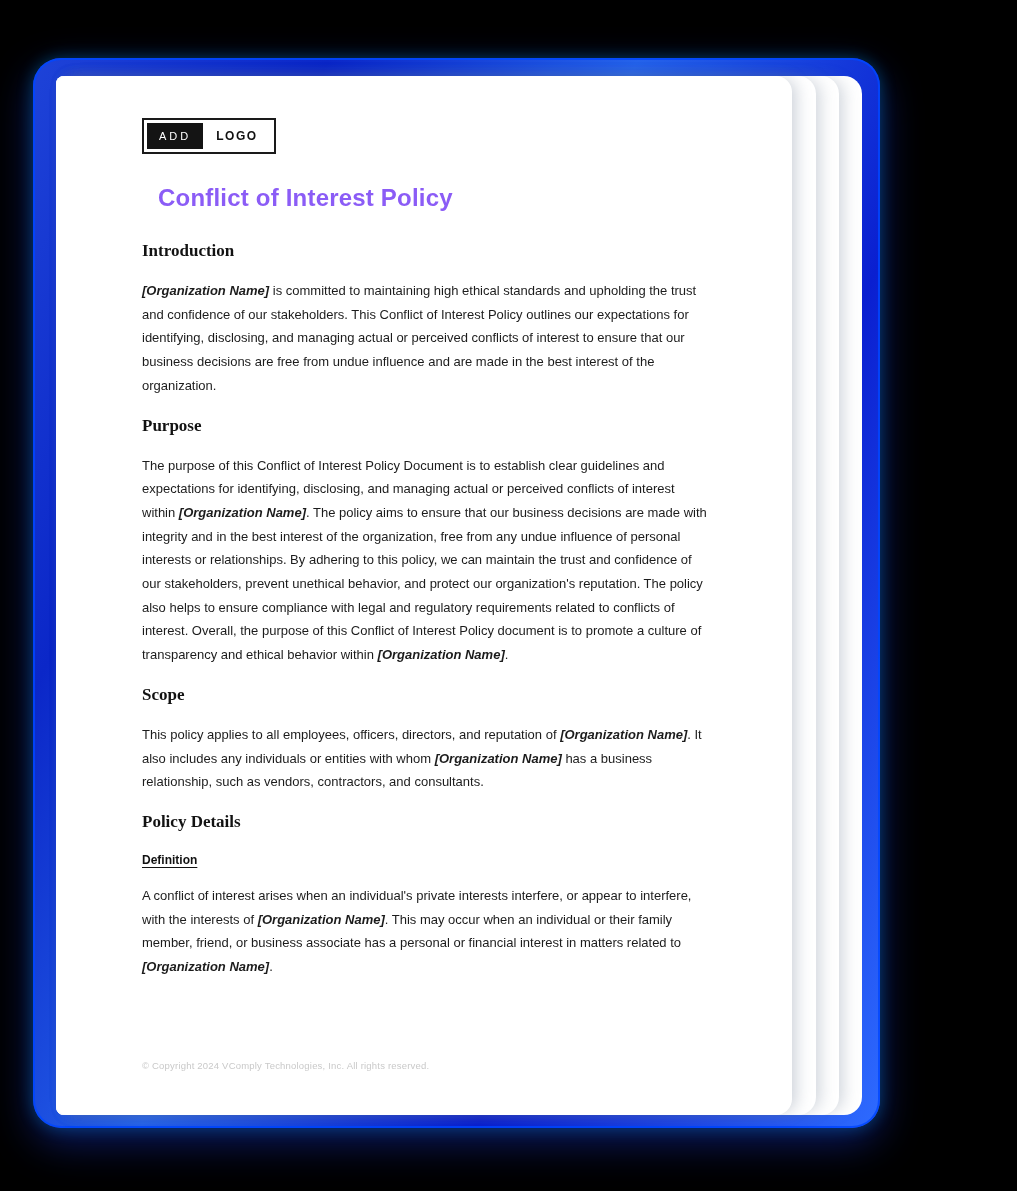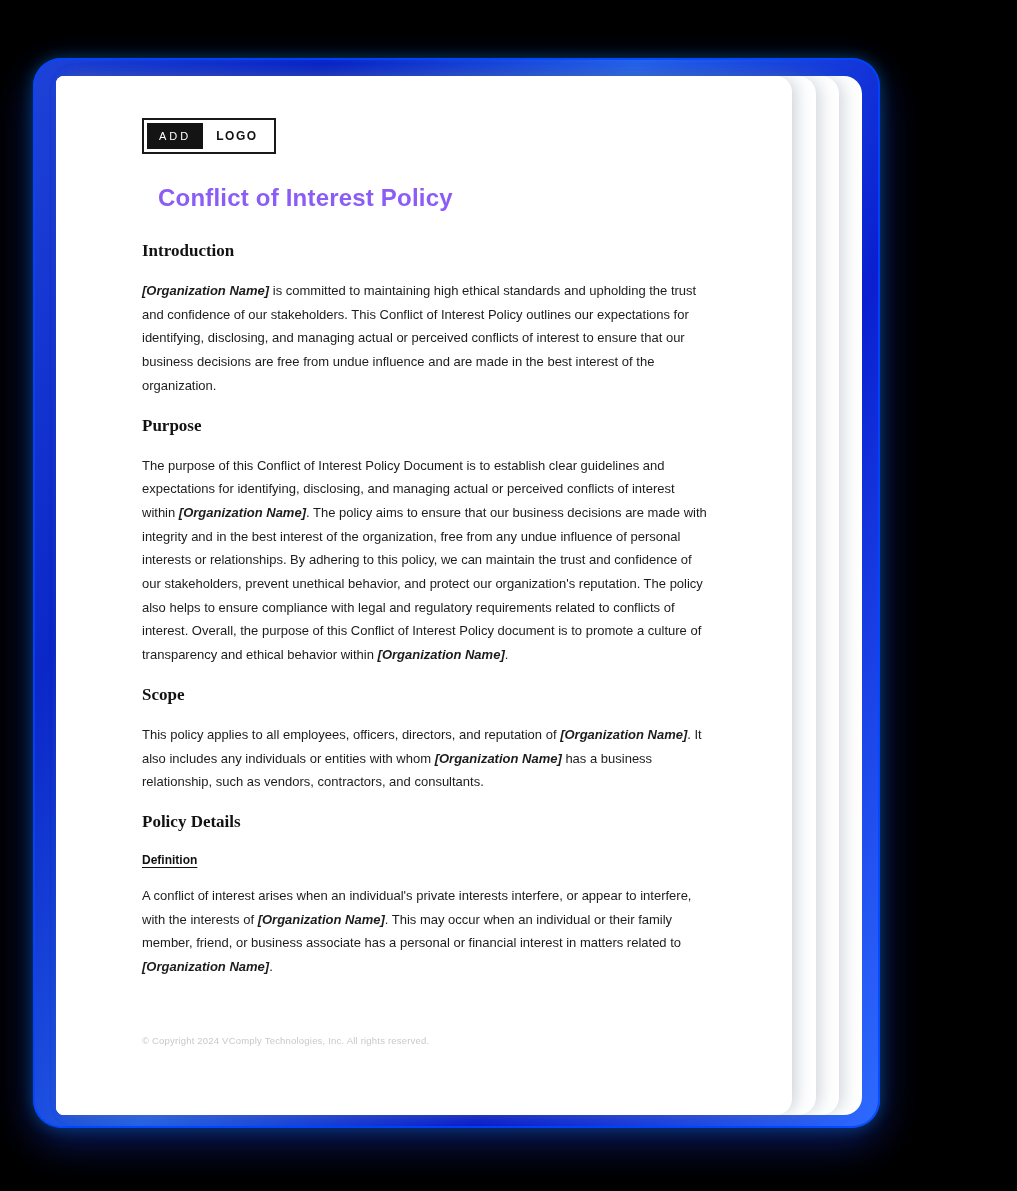--- a/index.html
+++ b/index.html
@@ -70,21 +70,21 @@
     font-size:12px;font-weight:700;color:#121212;
     text-decoration:underline;text-underline-offset:3px;
     margin:20px 0 16px;line-height:16px;
   }
   .body-para{
     font-size:13px;color:var(--text-primary);
     line-height:23.7px;margin:8px 0 18px;width:566px;
   }
   .org-name{font-weight:700;font-style:italic;}
   .footer{
-    position:absolute;left:86px;bottom:69px;
+    position:absolute;left:86px;bottom:44px;
     font-size:9.5px;color:var(--footer-gray);letter-spacing:0.2px;
   }
 </style>
 </head>
 <body>
 
 <div class="canvas">
   <div class="doc-frame">
     <div class="stack">
       <div class="page-behind pb3"></div>

